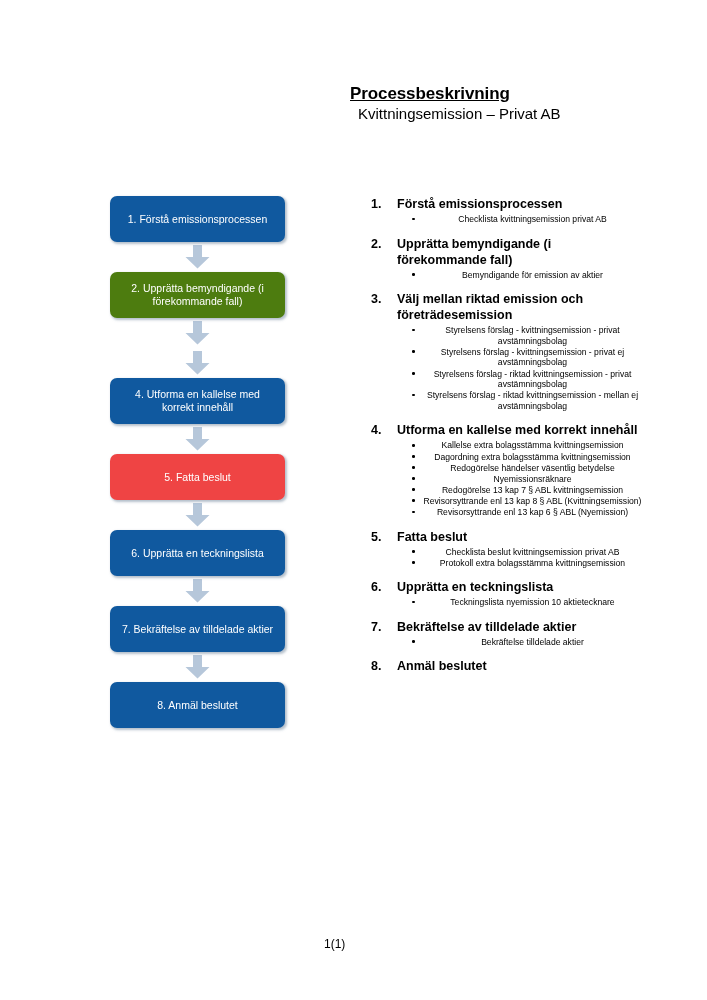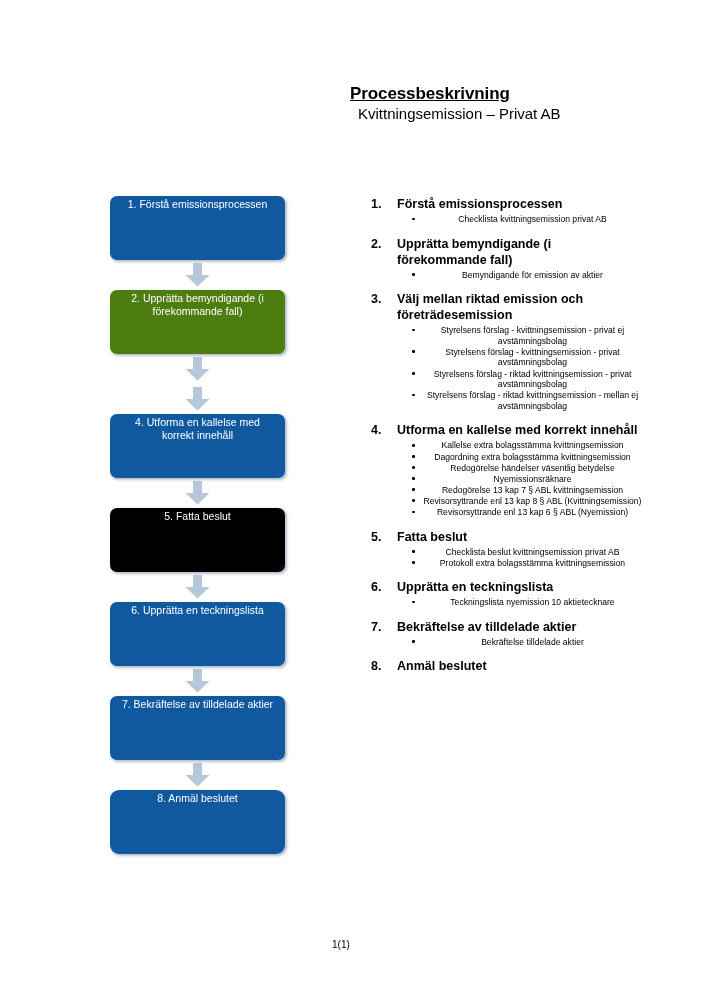--- a/index.html
+++ b/index.html
@@ -45,25 +45,26 @@
   
   .flow {
     position: absolute;
     left: 110px;
     top: 196px;
     width: 175px;
   }
   .flow-node {
     position: relative;
     width: 175px;
-    height: 64px;
+    height: 46px;
     background: #10599f;
     border-radius: 7px;
     box-shadow: 1.5px 1.5px 2.5px rgba(120,140,160,0.55);
     display: flex;
+    align-items: center;
     justify-content: center;
     box-sizing: border-box;
     padding: 2px 10px;
   }
   .flow-node-label {
     color: #ffffff;
     font-size: 10.5px;
     line-height: 13px;
     text-align: center;
     display: block;
@@ -126,23 +127,23 @@
     height: 2.6px;
     background: #000000;
     border-radius: 50%;
     display: block;
   }
   .bullets li .bullet-text { display: block; }
 
   
   .footer {
     position: absolute;
-    left: 332px;
+    left: 324px;
     top: 938px;
-    font-size: 10px;
+    font-size: 12px;
     line-height: 13px;
   }
 </style>
 </head>
 <body>
 
 <div id="page">
 
   <div class="header">
     <div class="doc-title">Processbeskrivning</div>
@@ -172,21 +173,21 @@
         </svg>
       </div>
       <div class="flow-node" style="background: rgb(16, 89, 159);">
         <span class="flow-node-label" style="color: rgb(255, 255, 255);">4. Utforma en kallelse med korrekt innehåll</span>
       </div>
       <div class="flow-arrow">
         <svg width="25" height="24" viewBox="0 0 25 24" aria-hidden="true">
           <polygon points="8,0 17,0 17,12 24.5,12 12.5,23.5 0.5,12 8,12" fill="#b6c7da"></polygon>
         </svg>
       </div>
-      <div class="flow-node" style="background: #000000;">
+      <div class="flow-node" style="background: #ef4444;">
         <span class="flow-node-label" style="color: rgb(255, 255, 255);">5. Fatta beslut</span>
       </div>
       <div class="flow-arrow">
         <svg width="25" height="24" viewBox="0 0 25 24" aria-hidden="true">
           <polygon points="8,0 17,0 17,12 24.5,12 12.5,23.5 0.5,12 8,12" fill="#b6c7da"></polygon>
         </svg>
       </div>
       <div class="flow-node" style="background: rgb(16, 89, 159);">
         <span class="flow-node-label" style="color: rgb(255, 255, 255);">6. Upprätta en teckningslista</span>
       </div>
@@ -196,21 +197,21 @@
         </svg>
       </div>
       <div class="flow-node" style="background: rgb(16, 89, 159);">
         <span class="flow-node-label" style="color: rgb(255, 255, 255);">7. Bekräftelse av tilldelade aktier</span>
       </div>
       <div class="flow-arrow">
         <svg width="25" height="24" viewBox="0 0 25 24" aria-hidden="true">
           <polygon points="8,0 17,0 17,12 24.5,12 12.5,23.5 0.5,12 8,12" fill="#b6c7da"></polygon>
         </svg>
       </div>
-      <div class="flow-node" style="background: rgb(16, 89, 159); border-radius: 9px;">
+      <div class="flow-node" style="background: rgb(16, 89, 159);">
         <span class="flow-node-label" style="color: rgb(255, 255, 255);">8. Anmäl beslutet</span>
       </div>
     </div>
 
   <div class="content" id="content-root">
       <div class="section">
         <div class="section-head">
           <div class="section-num">1.</div>
           <div class="section-title">Förstå emissionsprocessen</div>
         </div>
@@ -234,25 +235,25 @@
         </ul>
       </div>
       <div class="section">
         <div class="section-head">
           <div class="section-num">3.</div>
           <div class="section-title">Välj mellan riktad emission och företrädesemission</div>
         </div>
         <ul class="bullets">
           <li>
             <span class="bullet-dot"></span>
+            <span class="bullet-text">Styrelsens förslag - kvittningsemission - privat avstämningsbolag</span>
+          </li>
+          <li>
+            <span class="bullet-dot"></span>
             <span class="bullet-text">Styrelsens förslag - kvittningsemission - privat ej avstämningsbolag</span>
-          </li>
-          <li>
-            <span class="bullet-dot"></span>
-            <span class="bullet-text">Styrelsens förslag - kvittningsemission - privat avstämningsbolag</span>
           </li>
           <li>
             <span class="bullet-dot"></span>
             <span class="bullet-text">Styrelsens förslag - riktad kvittningsemission - privat avstämningsbolag</span>
           </li>
           <li>
             <span class="bullet-dot"></span>
             <span class="bullet-text">Styrelsens förslag - riktad kvittningsemission - mellan ej avstämningsbolag</span>
           </li>
         </ul>

